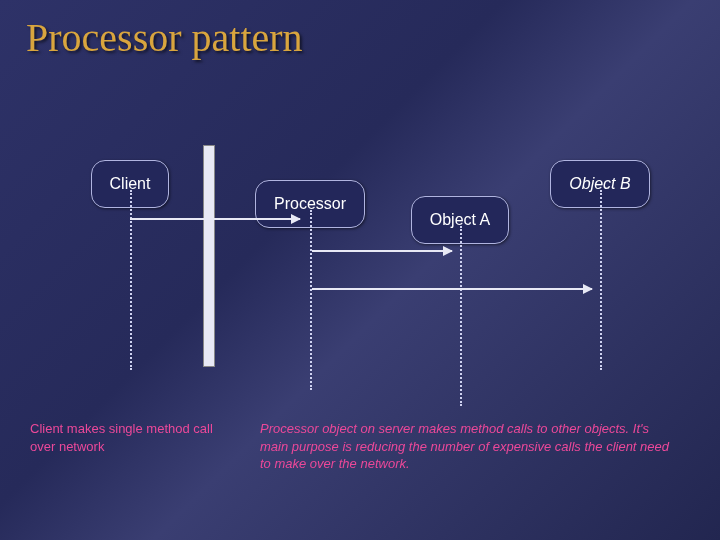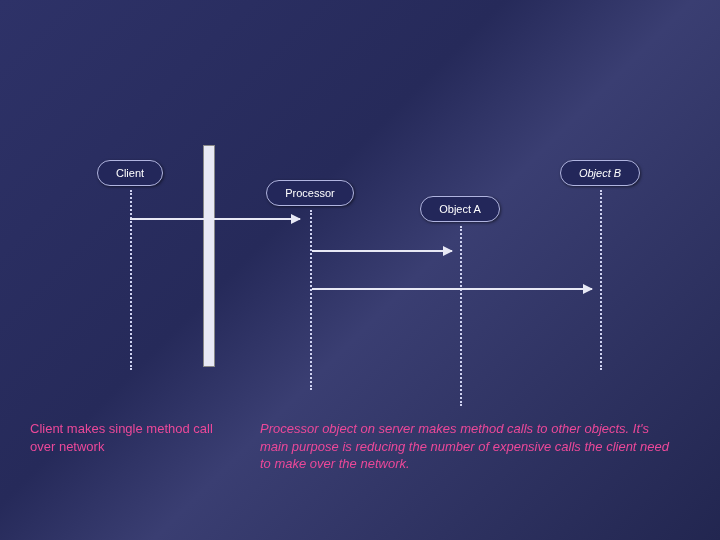--- a/index.html
+++ b/index.html
@@ -37,23 +37,23 @@
   .lifeline {
     position: absolute;
     top: 0;
     text-align: center;
   }
   .lifeline .box {
     display: inline-block;
     background: #23275a;
     border: 1px solid #b0b4e0;
     border-radius: 14px;
-    padding: 6px 18px;
+    padding: 14px 18px;
     color: #fff;
-    font-size: 11px;
+    font-size: 16px;
     box-shadow: 1px 1px 3px rgba(0,0,0,0.5);
     white-space: nowrap;
     text-align: center;
   }
   .lifeline .dash {
     position: absolute;
     left: 50%;
     top: 30px;
     width: 0;
     height: 180px;
@@ -110,20 +110,21 @@
     top: 420px;
     width: 420px;
     font-style: italic;
   }
 </style>
 </head>
 <body>
 
 <div class="slide">
 
+  <div class="title">Processor pattern</div>
 
   <div class="diagram">
 
     <div class="lifeline lane-client">
       <div class="box">Client</div>
       <div class="dash"></div>
     </div>
 
     <div class="lifeline lane-proc">
       <div class="box">Processor</div>

